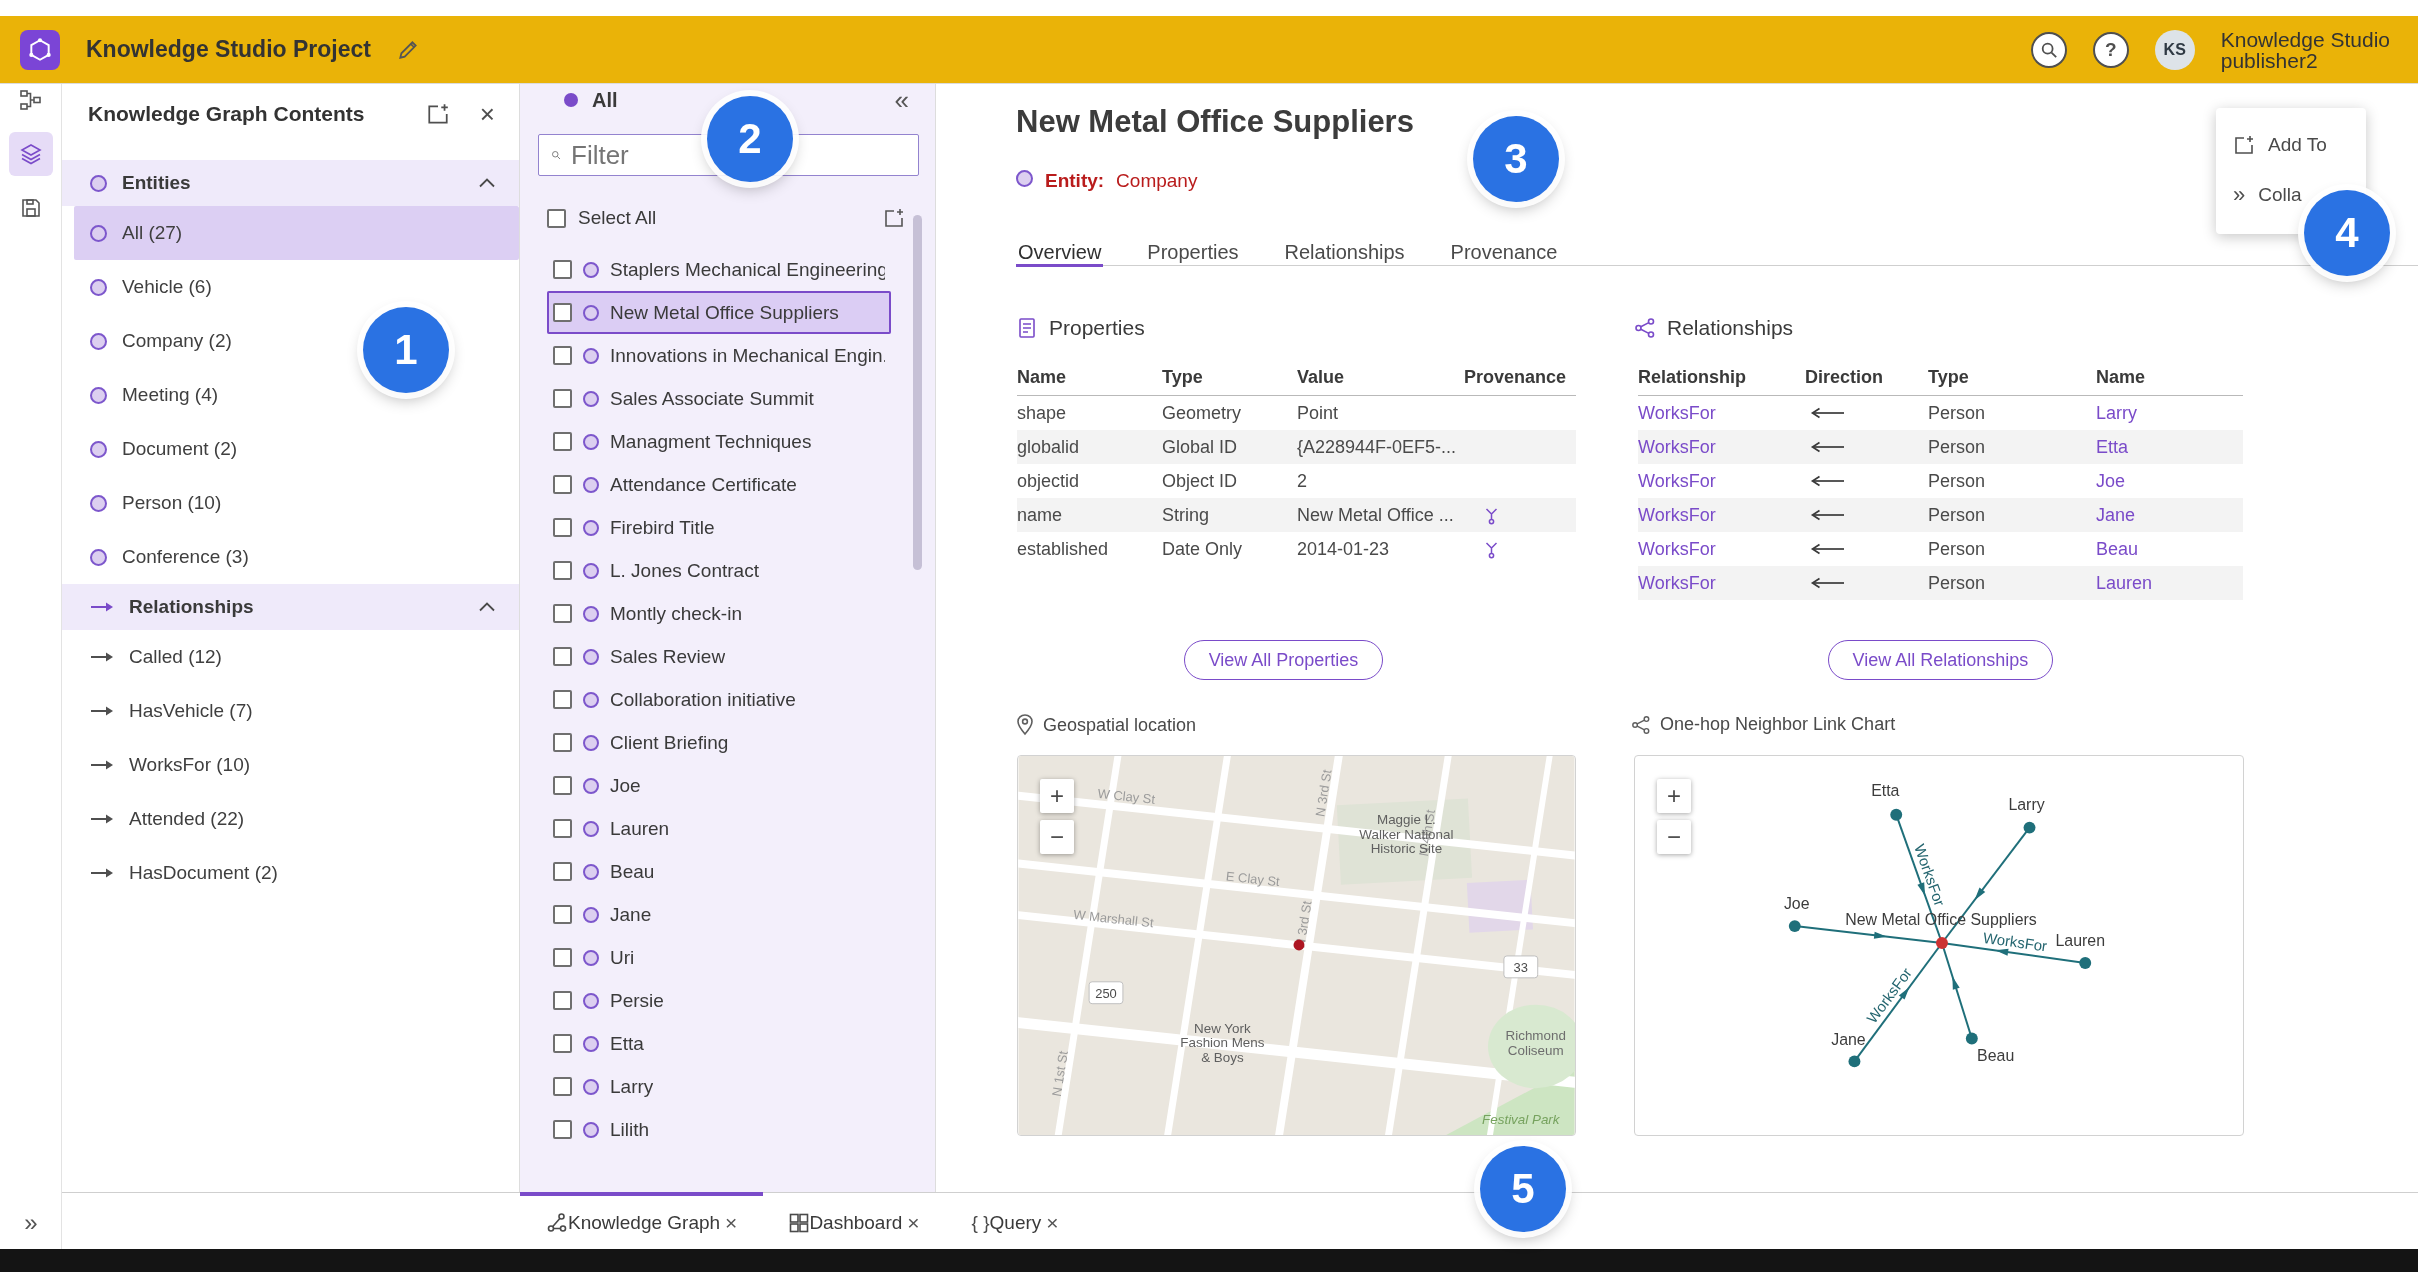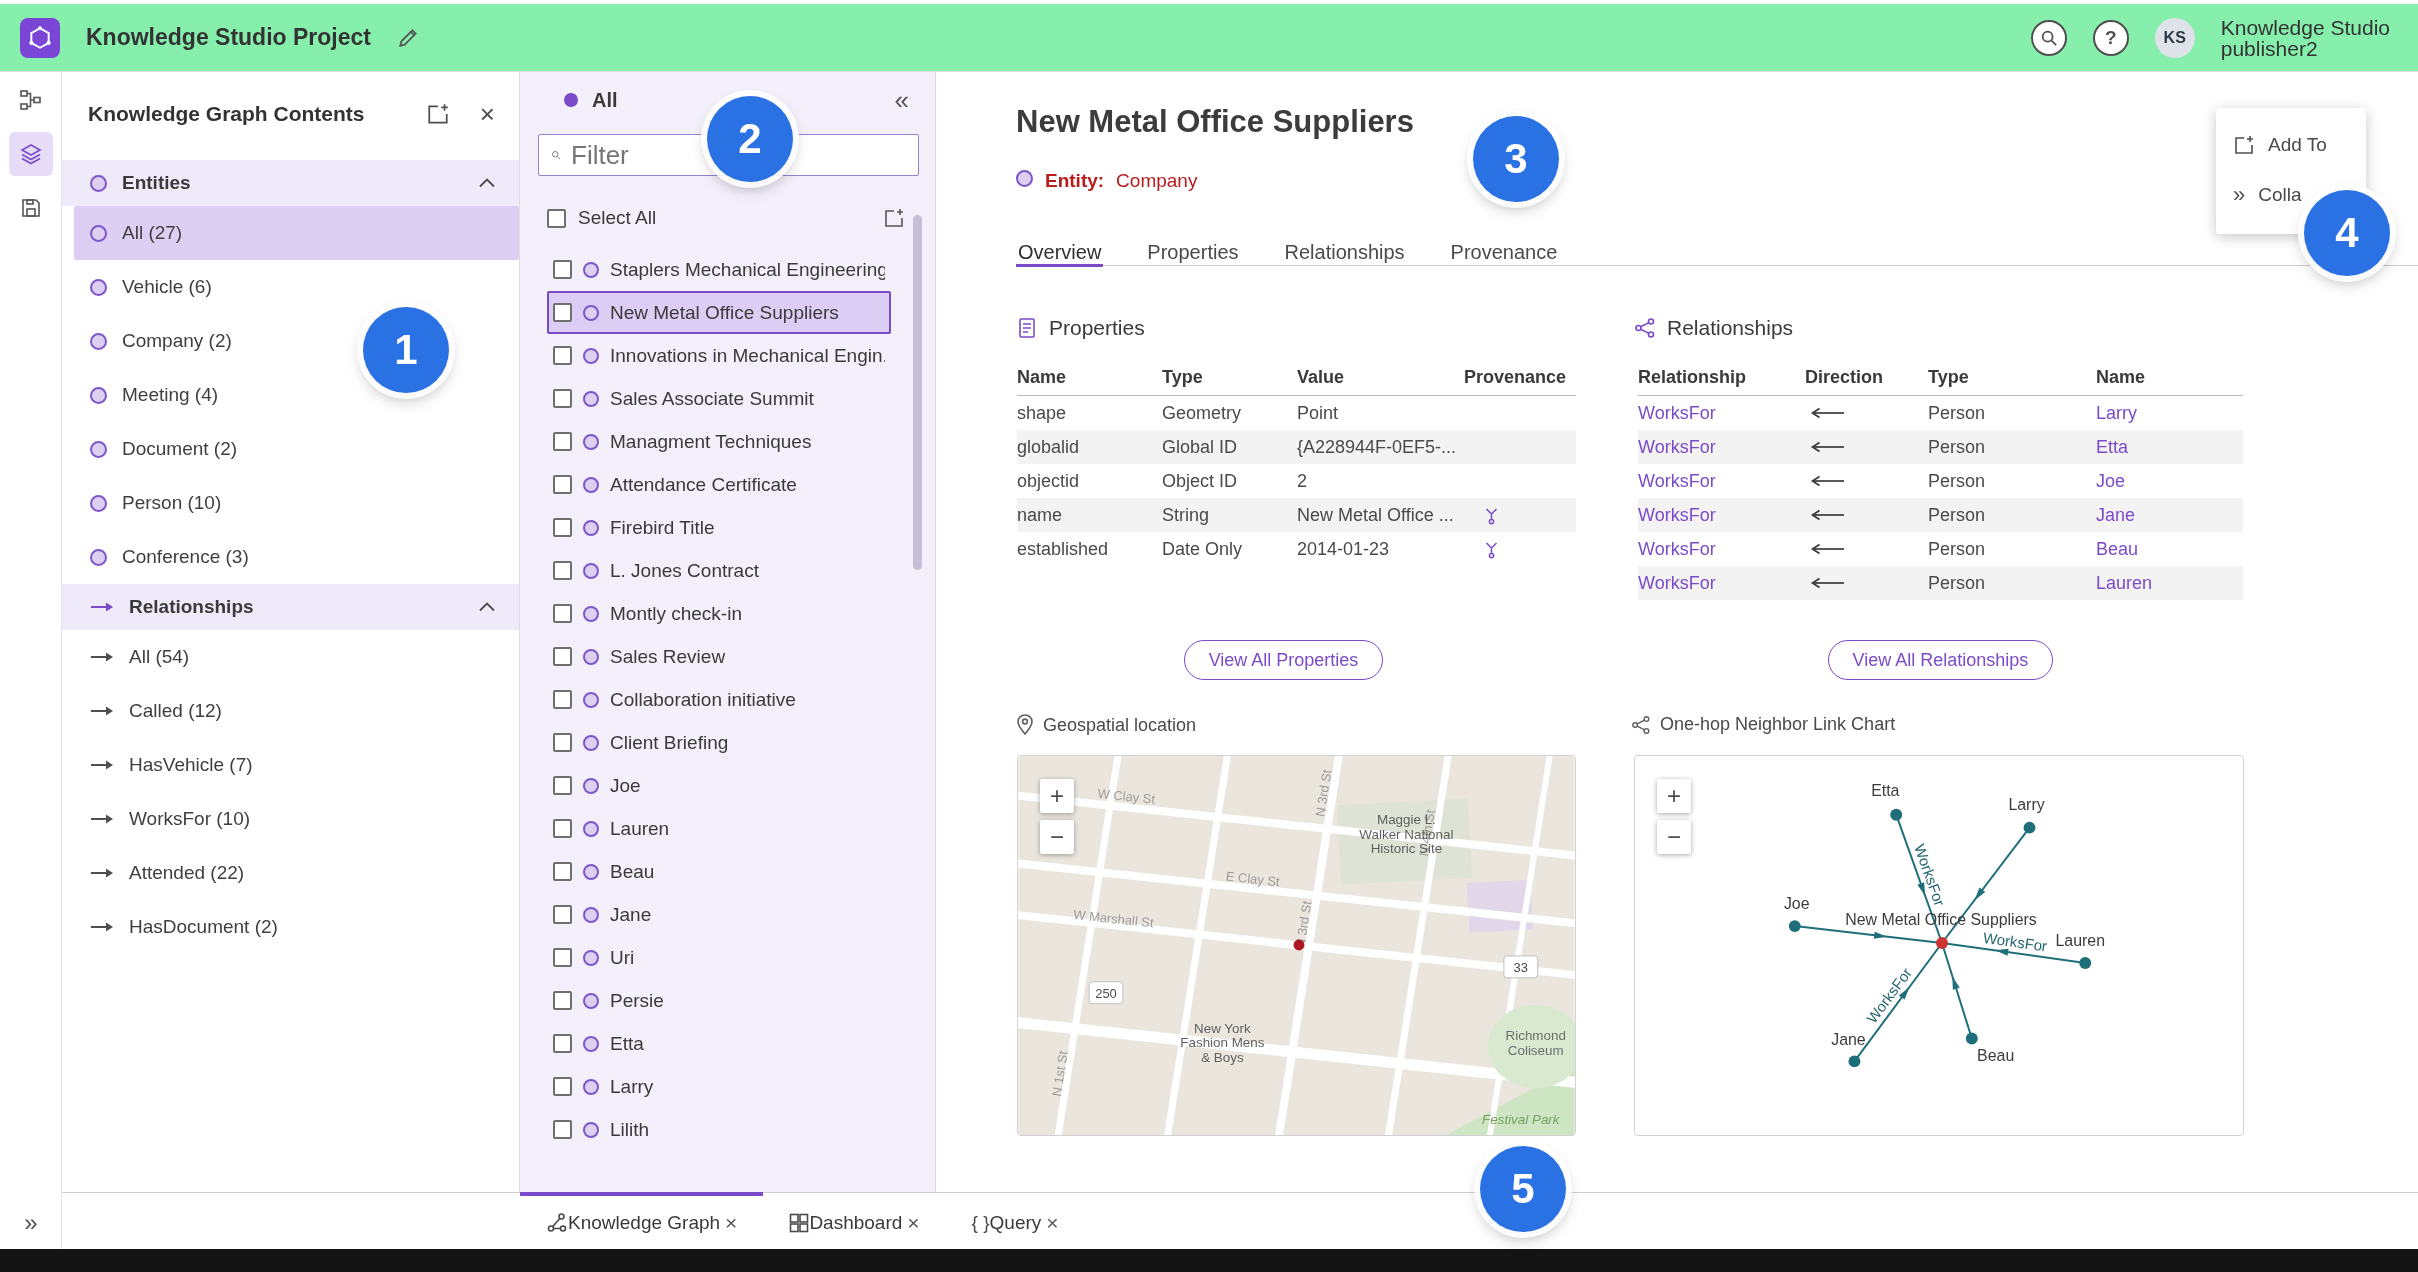--- a/index.html
+++ b/index.html
@@ -1,21 +1,21 @@
 <!DOCTYPE html>
 <html><head>
 <meta charset="utf-8">
 <style>
   *{box-sizing:border-box;margin:0;padding:0}
   html,body{width:2418px;height:1272px}
   body{font-family:"Liberation Sans",sans-serif;position:relative;background:#fff;overflow:hidden;color:#3a3a3a}
   svg text{font-family:"Liberation Sans",sans-serif}
 
   
-  #header{position:absolute;left:0;top:4px;width:2418px;height:68px;background:#86efac;border-bottom:1px solid #dcdcdc;display:flex;align-items:center;z-index:20}
+  #header{position:absolute;left:0;top:16px;width:2418px;height:68px;background:#eab308;border-bottom:1px solid #dcdcdc;display:flex;align-items:center;z-index:20}
   .logo{width:40px;height:40px;border-radius:8px;background:#7b45d6;margin-left:20px;display:flex;align-items:center;justify-content:center;flex:none}
   .app-title{margin-left:26px;font-size:23px;font-weight:700;color:#333}
   .pencil{margin-left:26px;display:flex}
   .hdr-right{margin-left:auto;display:flex;align-items:center;gap:26px;padding-right:28px}
   .round-btn{width:36px;height:36px;border-radius:50%;border:2px solid #4f4f4f;display:flex;align-items:center;justify-content:center;color:#4f4f4f;font-size:19px;font-weight:700;background:#fff}
   .avatar{width:40px;height:40px;border-radius:50%;background:#dde3e8;color:#2f3a44;font-weight:700;font-size:16px;display:flex;align-items:center;justify-content:center}
   .user-block{font-size:21px;color:#333;line-height:21px}
 
   
   #rail{position:absolute;left:0;top:68px;width:62px;height:1181px;background:#fff;border-right:1px solid #e3e3e3;z-index:15}
@@ -234,29 +234,20 @@
         </svg>
     </span>
     <span>Relationships</span>
     <span class="chev">
       <svg width="16" height="10" viewBox="0 0 16 10" fill="none" stroke="#4a4a4a" stroke-width="1.8">
           <path d="M1 8.5 L8 1.5 L15 8.5"></path>
         </svg>
     </span>
   </div>
   <div id="relationships-list">
-      <div class="side-row">
-        <span class="arrow-ic">
-          <svg width="24" height="12" viewBox="0 0 24 12" fill="none">
-            <path d="M1 6 H17" stroke="#4f4f4f" stroke-width="2"></path>
-            <path d="M16 1.5 L23 6 L16 10.5 Z" fill="#4f4f4f"></path>
-          </svg>
-        </span>
-        <span>All (54)</span>
-      </div>
       <div class="side-row">
         <span class="arrow-ic">
           <svg width="24" height="12" viewBox="0 0 24 12" fill="none">
             <path d="M1 6 H17" stroke="#4f4f4f" stroke-width="2"></path>
             <path d="M16 1.5 L23 6 L16 10.5 Z" fill="#4f4f4f"></path>
           </svg>
         </span>
         <span>Called (12)</span>
       </div>
       <div class="side-row">

